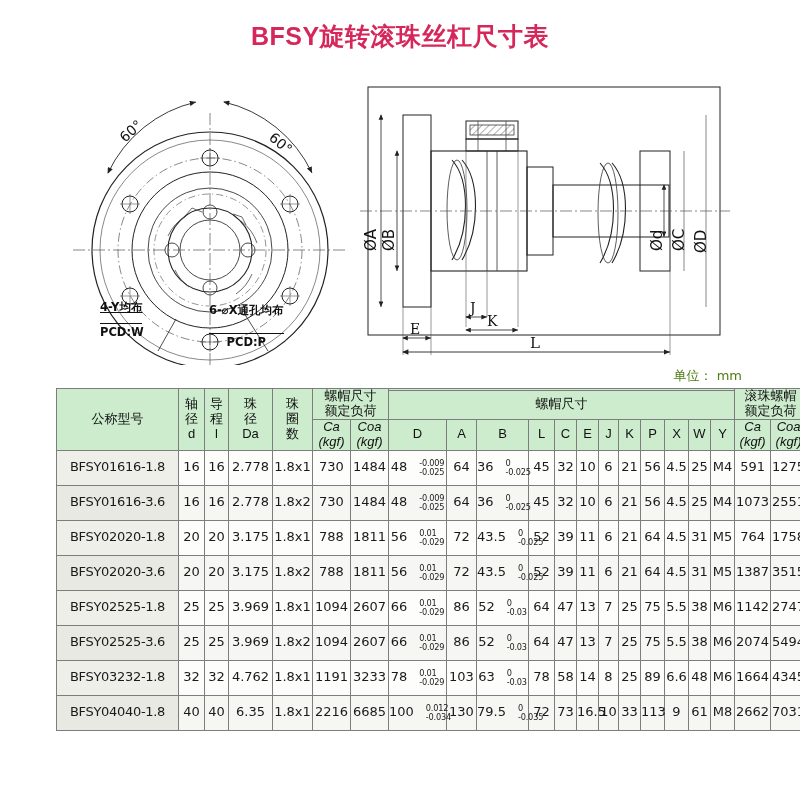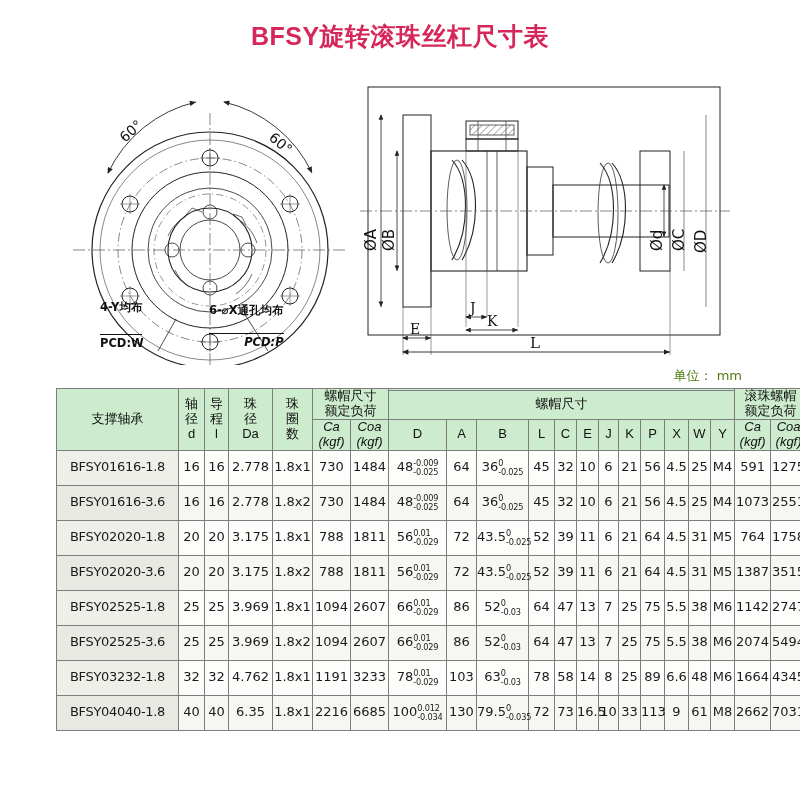--- a/index.html
+++ b/index.html
@@ -110,21 +110,21 @@
     display: inline-flex;
     align-items: center;
     justify-content: center;
     white-space: nowrap;
   }
   .tol .base { font-size: 13px; }
   .tol .pair {
     display: inline-flex;
     flex-direction: column;
     align-items: flex-start;
-    margin-left: 0;
+    margin-left: 12px;
     font-size: 8.2px;
     line-height: 1.05;
     letter-spacing: -0.2px;
   }
   .tol .pair .up { }
   .tol .pair .lo { }
 
   .footer-fade {
     position: absolute;
     left: 56px;
@@ -285,27 +285,27 @@
 
       <line x1="466" y1="275" x2="518" y2="275" stroke="#222" stroke-width="0.8" marker-start="url(#arS)" marker-end="url(#ar)"></line>
       <text x="487" y="271" font-family="DejaVu Serif, serif" font-size="14" fill="#111">K</text>
 
       <line x1="403" y1="297" x2="670" y2="297" stroke="#222" stroke-width="0.9" marker-start="url(#arS)" marker-end="url(#ar)"></line>
       <text x="530" y="293" font-family="DejaVu Serif, serif" font-size="15" fill="#111">L</text>
     </g>
   </svg>
 
   <div style="position:absolute;left:100px;top:245px;font-size:11.5px;font-weight:bold;color:#111;font-family:'DejaVu Sans',sans-serif;">
-    <div style="border-bottom:1.2px solid #111;display:inline-block;padding-bottom:19px;">4-Y均布</div>
+    <div style="border-bottom:1.2px solid #111;display:inline-block;padding-bottom:8px;text-decoration:underline;">4-Y均布</div>
     <div style="margin-top:1px;">PCD:W</div>
   </div>
 
   <div style="position:absolute;left:209px;top:248px;font-size:11.5px;font-weight:bold;color:#111;font-family:'DejaVu Sans',sans-serif;">
     <div style="border-bottom:1.2px solid #111;display:inline-block;padding-bottom:15px;">6-⌀X通孔均布</div>
-    <div style="margin-top:1px;text-align:right;font-style:italic;">PCD:P</div>
+    <div style="margin-top:1px;text-align:center;">PCD:P</div>
   </div>
 </div>
 
 <div class="unit-note">单位： mm</div>
 
 <div class="table-wrap">
   <table class="spec">
     <colgroup>
       <col style="width:122px">
         <col style="width:26px">
@@ -324,21 +324,21 @@
         <col style="width:22px">
       <col style="width:24px">
         <col style="width:24px">
         <col style="width:22px">
       <col style="width:24px">
         <col style="width:36px">
         <col style="width:36px">
     </colgroup>
     <thead>
       <tr>
-        <th class="hdr-model" rowspan="3">支撑轴承</th>
+        <th class="hdr-model" rowspan="3">公称型号</th>
         <th class="hdr-vert" rowspan="3">
           <span class="vstack">轴</span>
           <span class="vstack">径</span>
           <span class="vstack">d</span>
         </th>
         <th class="hdr-vert" rowspan="3">
           <span class="vstack">导</span>
           <span class="vstack">程</span>
           <span class="vstack">l</span>
         </th>

